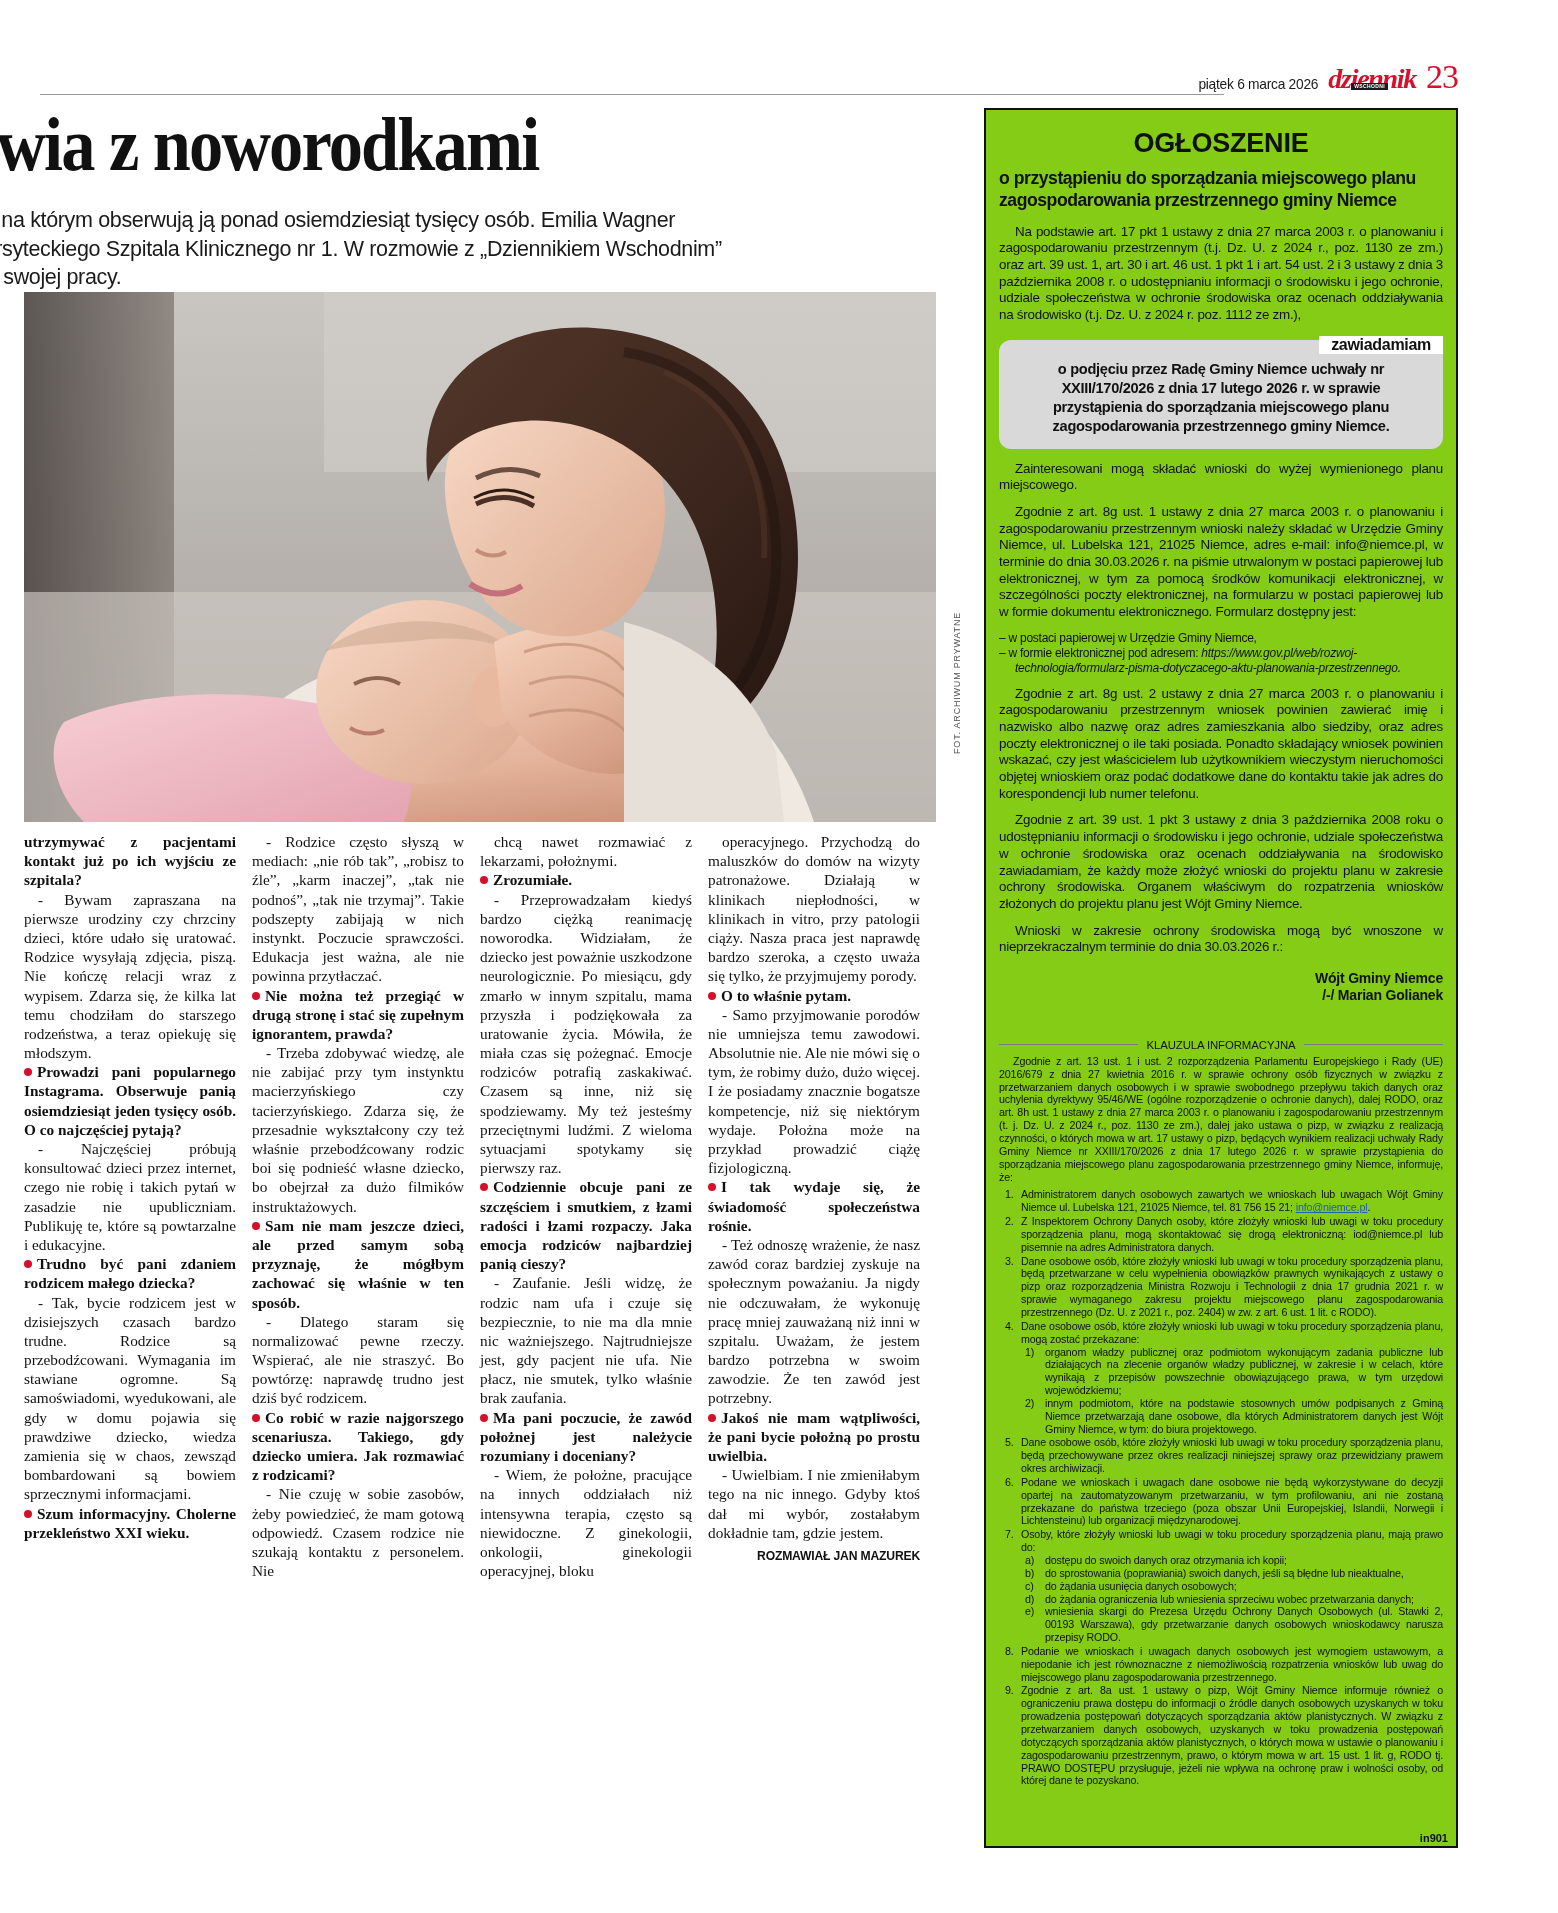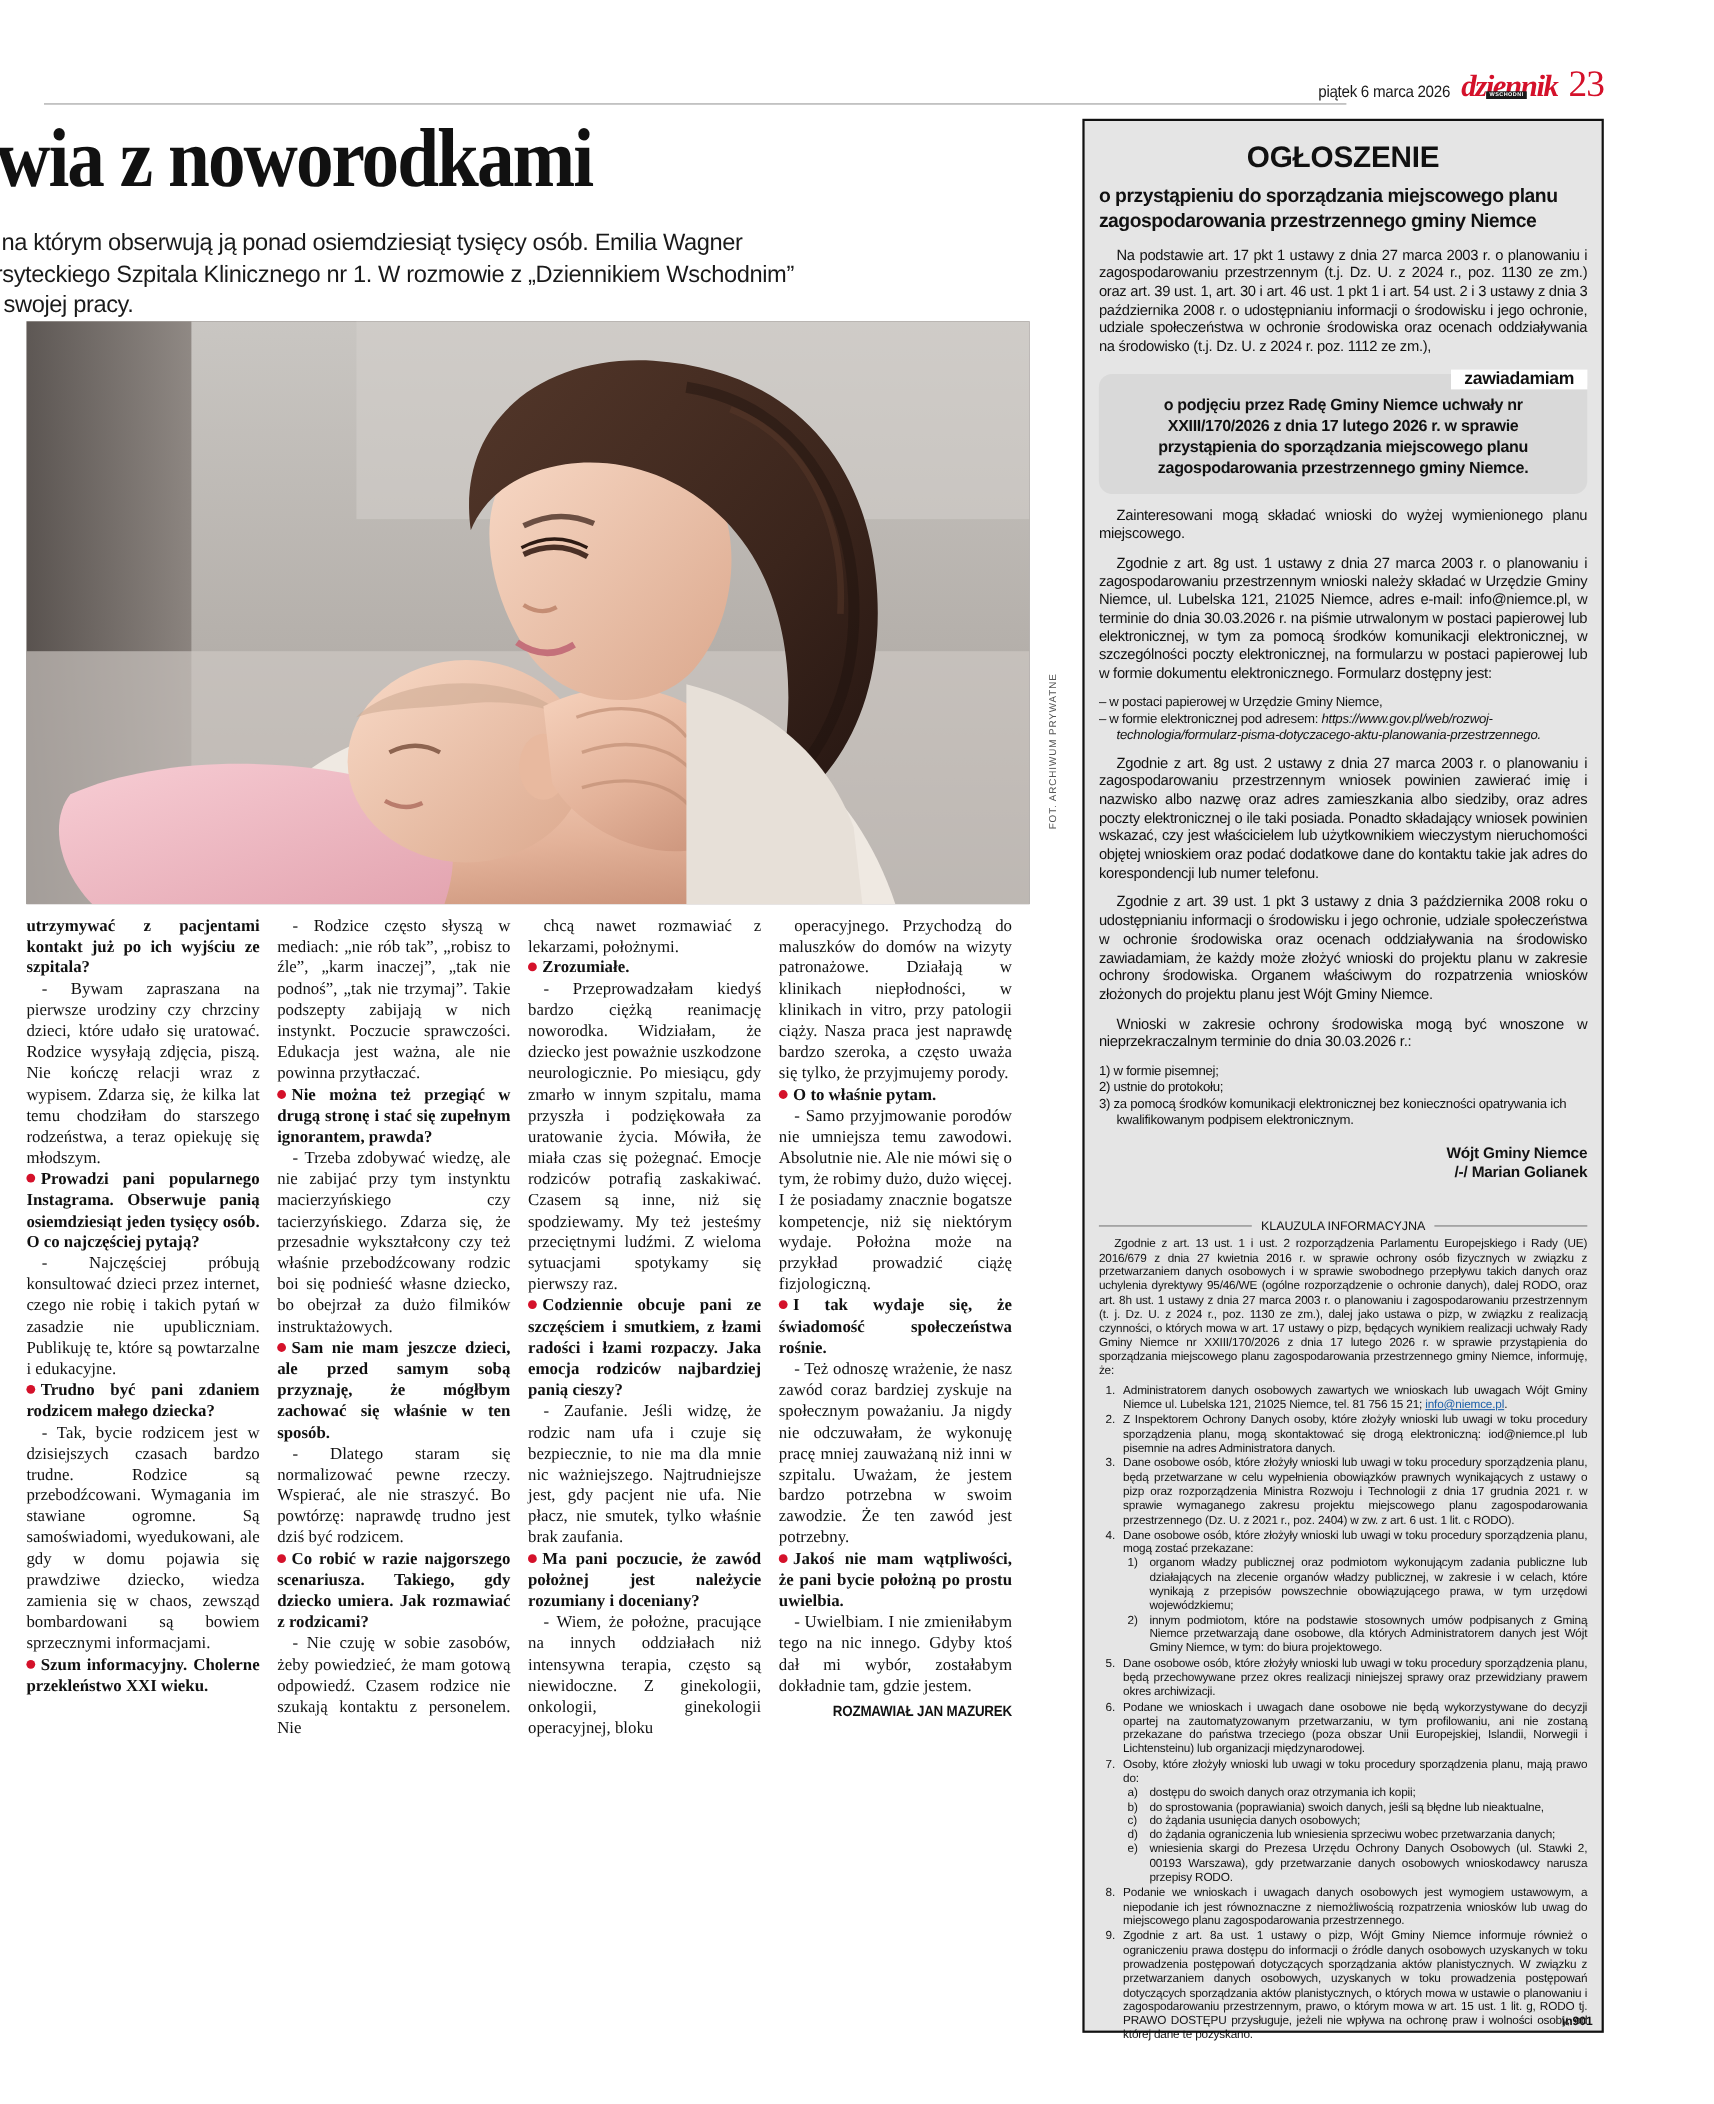--- a/index.html
+++ b/index.html
@@ -186,21 +186,21 @@
   }
 
   
   .advert {
     position: absolute;
     left: 984px;
     top: 108px;
     width: 474px;
     height: 1740px;
     border: 2.5px solid #111;
-    background: #e5e5e5;
+    background: #84cc16;
     box-sizing: border-box;
     padding: 14px 13px 8px 13px;
     font-family: "Liberation Sans", sans-serif;
     color: #111;
   }
   .ad-title {
     text-align: center;
     font-weight: bold;
     font-size: 27px;
     letter-spacing: -0.2px;
@@ -527,25 +527,20 @@
 
   <div class="ad-p">Zainteresowani mogą składać wnioski do wyżej wymienionego planu miejscowego.</div>
   <div class="ad-p">Zgodnie z art. 8g ust. 1 ustawy z dnia 27 marca 2003 r. o planowaniu i zagospodarowaniu przestrzennym wnioski należy składać w Urzędzie Gminy Niemce, ul. Lubelska 121, 21025 Niemce, adres e-mail: info@niemce.pl, w terminie do dnia 30.03.2026 r. na piśmie utrwalonym w postaci papierowej lub elektronicznej, w tym za pomocą środków komunikacji elektronicznej, w szczególności poczty elektronicznej, na formularzu w postaci papierowej lub w formie dokumentu elektronicznego. Formularz dostępny jest:</div>
   <div class="ad-dash-list" id="dashlist">
       <div>– w postaci papierowej w Urzędzie Gminy Niemce,</div>
       <div>– w formie elektronicznej pod adresem: <span class="it">https://www.gov.pl/web/rozwoj-technologia/formularz-pisma-dotyczacego-aktu-planowania-przestrzennego.</span></div>
     </div>
   <div class="ad-p">Zgodnie z art. 8g ust. 2 ustawy z dnia 27 marca 2003 r. o planowaniu i zagospodarowaniu przestrzennym wniosek powinien zawierać imię i nazwisko albo nazwę oraz adres zamieszkania albo siedziby, oraz adres poczty elektronicznej o ile taki posiada. Ponadto składający wniosek powinien wskazać, czy jest właścicielem lub użytkownikiem wieczystym nieruchomości objętej wnioskiem oraz podać dodatkowe dane do kontaktu takie jak adres do korespondencji lub numer telefonu.</div>
   <div class="ad-p">Zgodnie z art. 39 ust. 1 pkt 3 ustawy z dnia 3 października 2008 roku o udostępnianiu informacji o środowisku i jego ochronie, udziale społeczeństwa w ochronie środowiska oraz ocenach oddziaływania na środowisko zawiadamiam, że każdy może złożyć wnioski do projektu planu w zakresie ochrony środowiska. Organem właściwym do rozpatrzenia wniosków złożonych do projektu planu jest Wójt Gminy Niemce.</div>
   <div class="ad-p">Wnioski w zakresie ochrony środowiska mogą być wnoszone w nieprzekraczalnym terminie do dnia 30.03.2026 r.:</div>
-  <div class="ad-dash-list" id="terminylist">
-      <div>1) w formie pisemnej;</div>
-      <div>2) ustnie do protokołu;</div>
-      <div>3) za pomocą środków komunikacji elektronicznej bez konieczności opatrywania ich kwalifikowanym podpisem elektronicznym.</div>
-    </div>
 
   <div class="signature">
     <div>Wójt Gminy Niemce</div>
     <div>/-/ Marian Golianek</div>
   </div>
 
   <div class="klauzula-head">
     <div class="line"></div>
     <div class="lbl">KLAUZULA INFORMACYJNA</div>
     <div class="line"></div>

